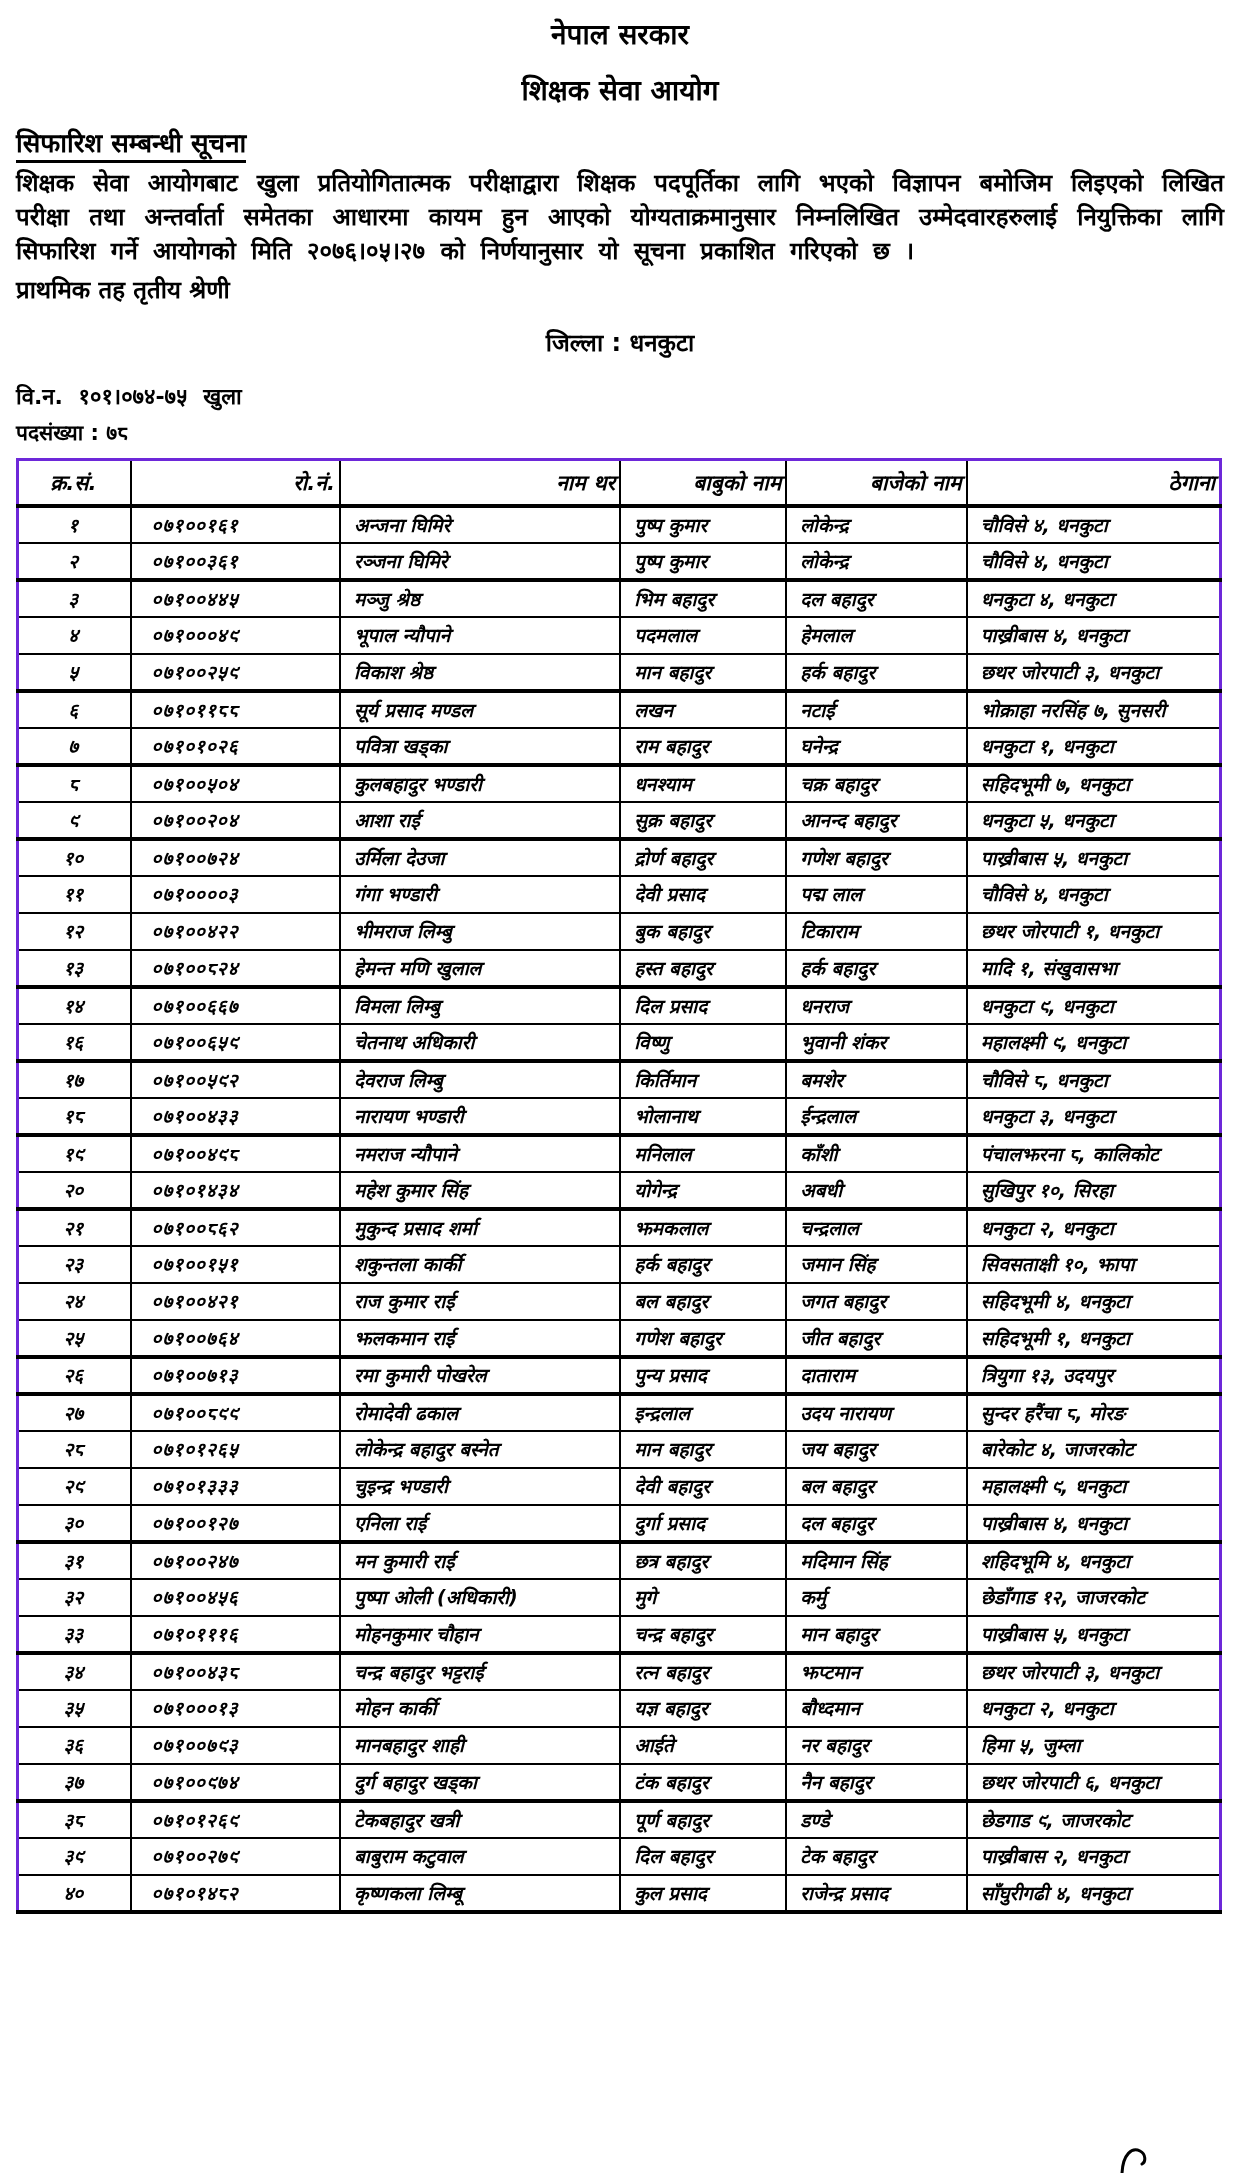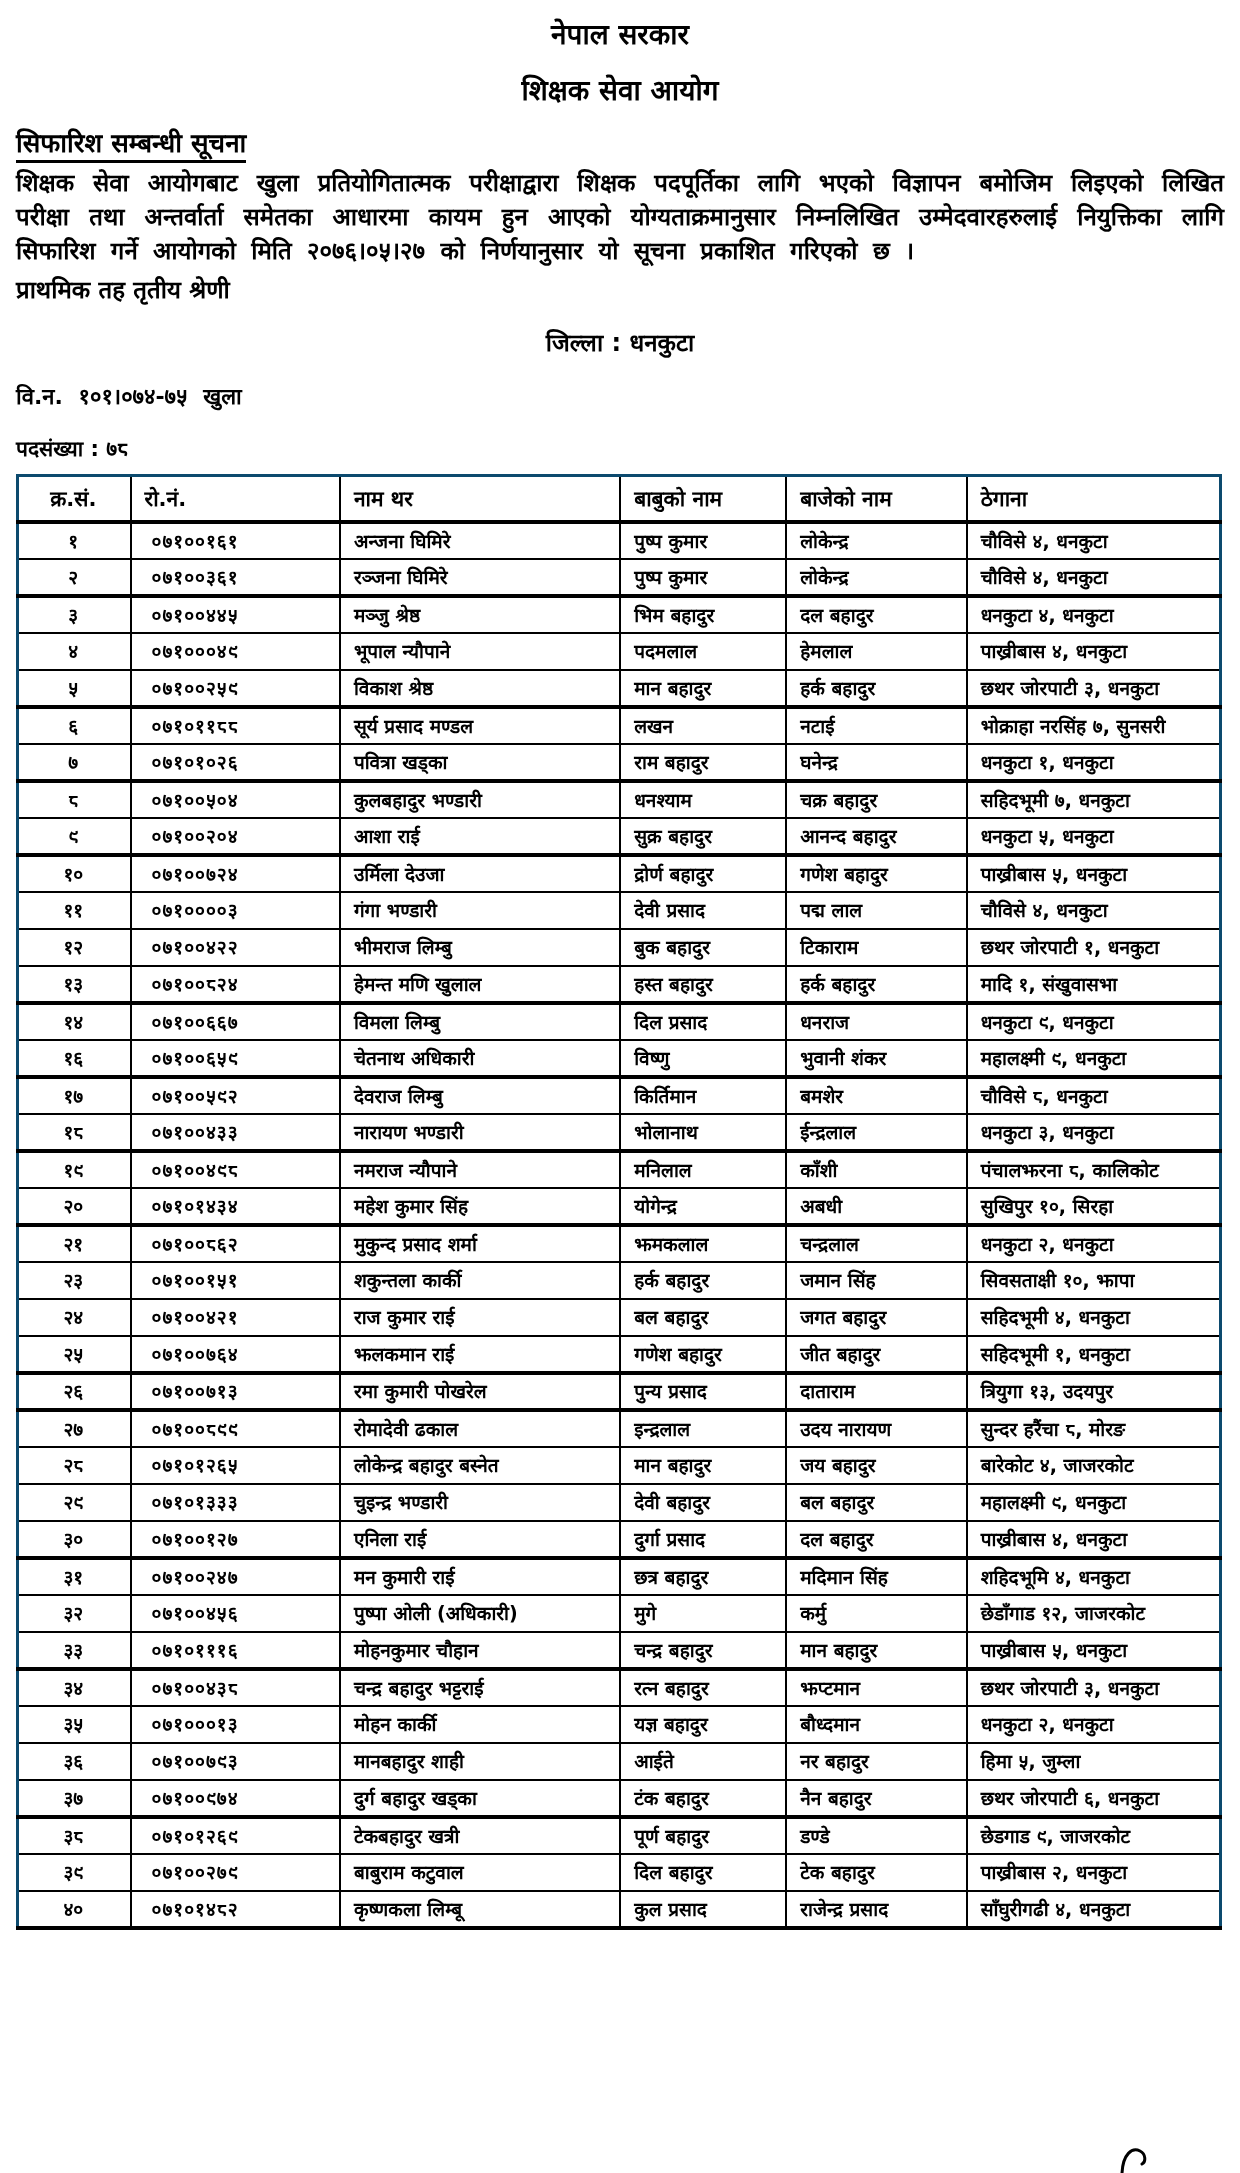--- a/index.html
+++ b/index.html
@@ -25,28 +25,29 @@
     line-height: 34px;
     text-align: justify;
     word-spacing: 7px;
     margin: 6px 0 0 0;
   }
 
   .sub-1 { font-size: 24px; text-align: left; margin: 4px 0 0 0; }
   .sub-2 { font-size: 24px; text-align: center; margin: 20px 0 0 0; }
 
   .advert   { font-size: 22px; margin: 22px 0 0 0; word-spacing: 8px; }
-  .positions{ font-size: 21px; margin: 24px 0 0 0; }
+  .positions{ font-size: 21px; margin: 8px 0 0 0; }
 
   table.results {
     border-collapse: collapse;
     table-layout: fixed;
     width: 1206px;
     margin: 12px 0 0 0;
-    border: 3px solid #0c4a6e;
+    border: 3px solid #6d28d9;
+    font-style: italic;
   }
   col.c1 { width: 9.4%; }
   col.c2 { width: 17.4%; }
   col.c3 { width: 23.3%; }
   col.c4 { width: 13.8%; }
   col.c5 { width: 15.0%; }
   col.c6 { width: 21.1%; }
 
   th, td {
     border: 2px solid #000;
@@ -55,20 +56,21 @@
     font-size: 19px;
     text-align: left;
     vertical-align: middle;
     white-space: nowrap;
     overflow: hidden;
   }
   thead th {
     font-size: 21px;
     height: 46px;
     border-bottom: 4px solid #000;
+    text-align: right;
   }
   th:first-child, td:first-child { text-align: center; padding-left: 2px; }
   td:nth-child(2) { padding-left: 20px; letter-spacing: 1px; }
 
   
   tbody tr:nth-child(2) td,  tbody tr:nth-child(5) td,
   tbody tr:nth-child(7) td,  tbody tr:nth-child(9) td,
   tbody tr:nth-child(13) td, tbody tr:nth-child(15) td,
   tbody tr:nth-child(17) td, tbody tr:nth-child(19) td,
   tbody tr:nth-child(23) td, tbody tr:nth-child(24) td,

